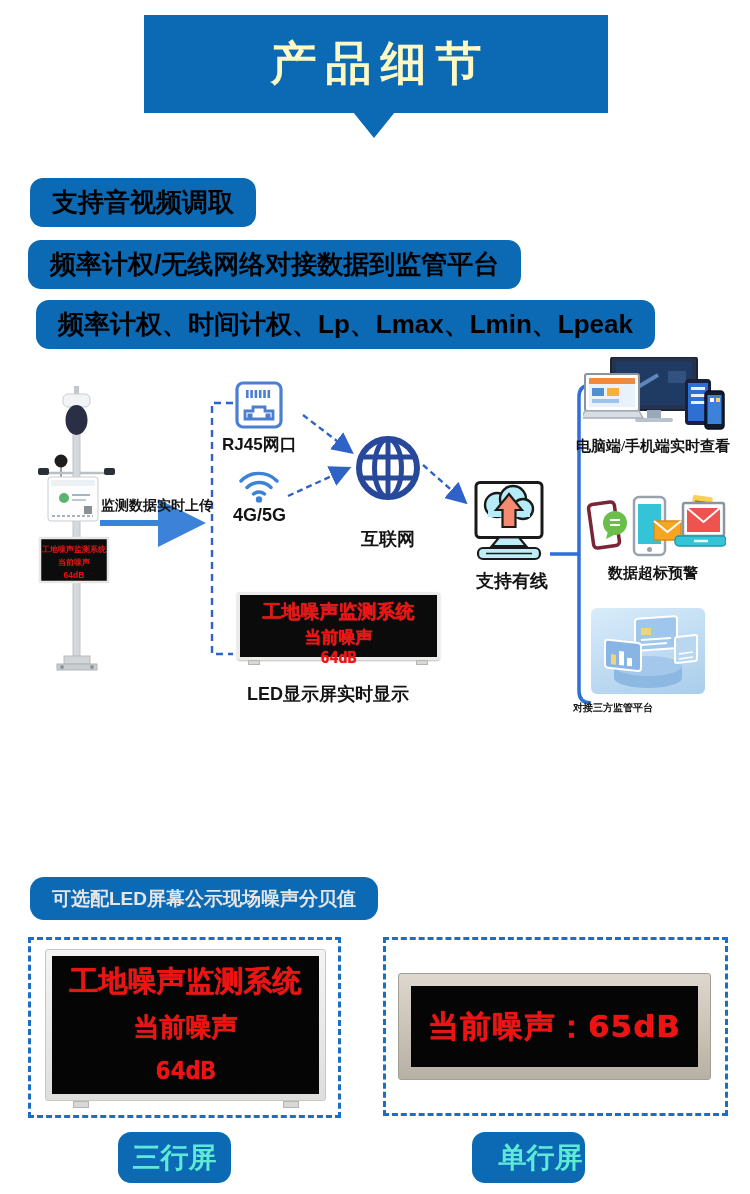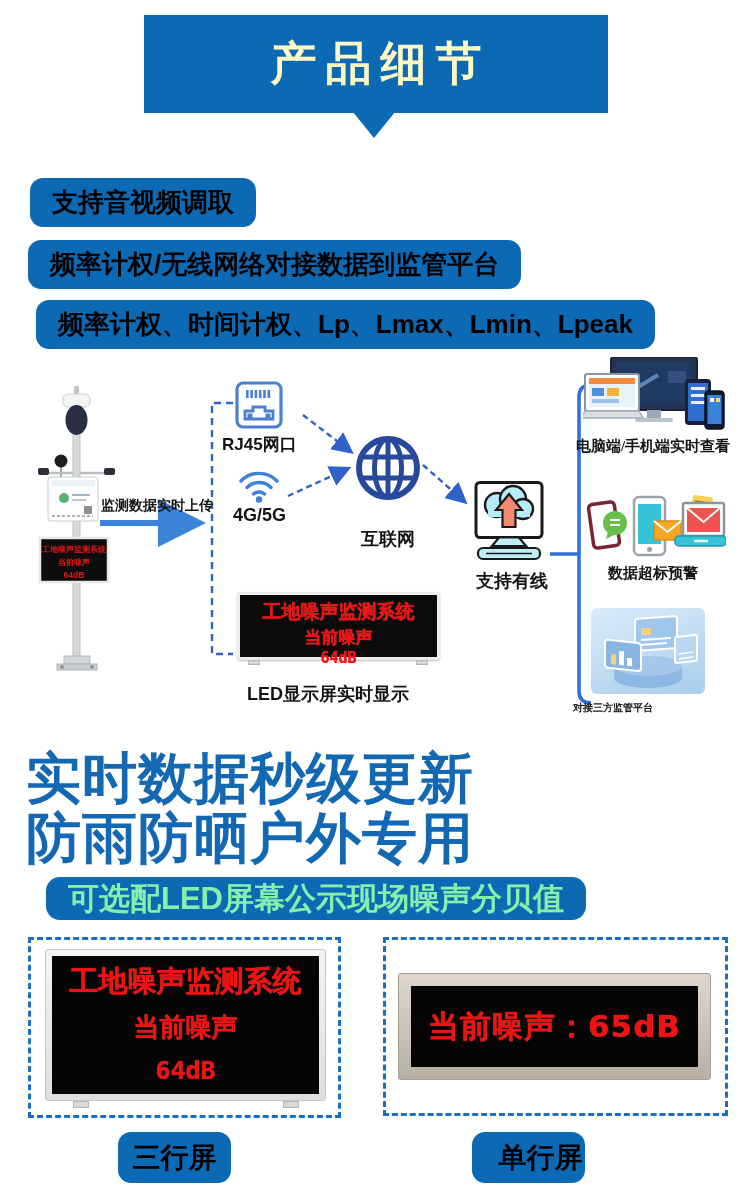--- a/index.html
+++ b/index.html
@@ -37,29 +37,29 @@
        display:flex;flex-direction:column;align-items:center;box-shadow:0 1px 2px rgba(0,0,0,.25);}
   .led-line{color:var(--red);font-weight:700;text-shadow:0 0 1px #ff4040;white-space:nowrap;
             font-family:"DejaVu Sans","Liberation Sans",sans-serif;}
   .mono{font-family:"DejaVu Sans Mono","Liberation Mono",monospace;}
   .foot{background:#d8d8d6;border:1px solid #b5b5b3;}
 
   
   .headline{left:26px;top:748px;color:var(--headline);font-weight:900;font-size:55px;line-height:60px;letter-spacing:1px;}
 
   .option-bar{left:30px;top:877px;height:43px;display:inline-flex;align-items:center;
-              padding:0 22px;background:var(--blue);border-radius:14px;color:#86efac;
-              font-size:31px;font-weight:700;margin-left:16px;}
+              padding:0 22px;background:var(--blue);border-radius:14px;color:#e5e5e5;
+              font-size:19px;font-weight:700;}
 
   
   .dashed-box{border:3px dashed #1a6fc4;background:#fff;}
   .panel-frame{background:linear-gradient(#f4f4f2,#dededc);border:1px solid #c6c6c4;border-radius:3px;padding:6px;}
   .panel-screen{background:#050505;width:100%;height:100%;display:flex;flex-direction:column;align-items:center;}
 
-  .caption-pill{height:51px;background:var(--blue);border-radius:13px;color:#000000;
+  .caption-pill{height:51px;background:var(--blue);border-radius:13px;color:#5eead4;
                 display:flex;align-items:center;justify-content:center;font-size:28px;font-weight:700;}
 
   svg text{font-family:"Liberation Sans","DejaVu Sans",sans-serif;}
 </style>
 </head>
 <body>
 
 <div id="page">
 
   <div class="abs banner">
@@ -258,24 +258,20 @@
         <rect x="28" y="40" width="5" height="14" fill="#fff" transform="skewY(6)"></rect>
         <rect x="36" y="46" width="5" height="8" fill="#fff" transform="skewY(6)"></rect>
         <rect x="84" y="38" width="22" height="26" rx="2" fill="#b9d7f0" stroke="#fff" stroke-width="2" transform="skewY(-6)"></rect>
         <line x1="88" y1="46" x2="102" y2="44" stroke="#fff" stroke-width="1.5"></line>
         <line x1="88" y1="51" x2="102" y2="49" stroke="#fff" stroke-width="1.5"></line>
       </svg>
     </div>
     <div class="abs dlabel" style="left:573px;top:346px;width:160px;text-align:left;font-size:10px;">对接三方监管平台</div>
   </div>
 
-  <div class="abs headline">
-    <div>实时数据秒级更新</div>
-    <div>防雨防晒户外专用</div>
-  </div>
 
   <div class="abs option-bar">可选配LED屏幕公示现场噪声分贝值</div>
 
   <div class="abs dashed-box" style="left:28px;top:937px;width:313px;height:181px;">
     <div class="panel-frame" style="position:absolute;left:14px;top:9px;width:281px;height:152px;">
       <div class="panel-screen">
         <span class="led-line" style="font-size:29px;margin-top:6px;">工地噪声监测系统</span>
         <span class="led-line" style="font-size:26px;margin-top:8px;">当前噪声</span>
         <span class="led-line mono" style="font-size:25px;margin-top:11px;">64dB</span>
       </div>

